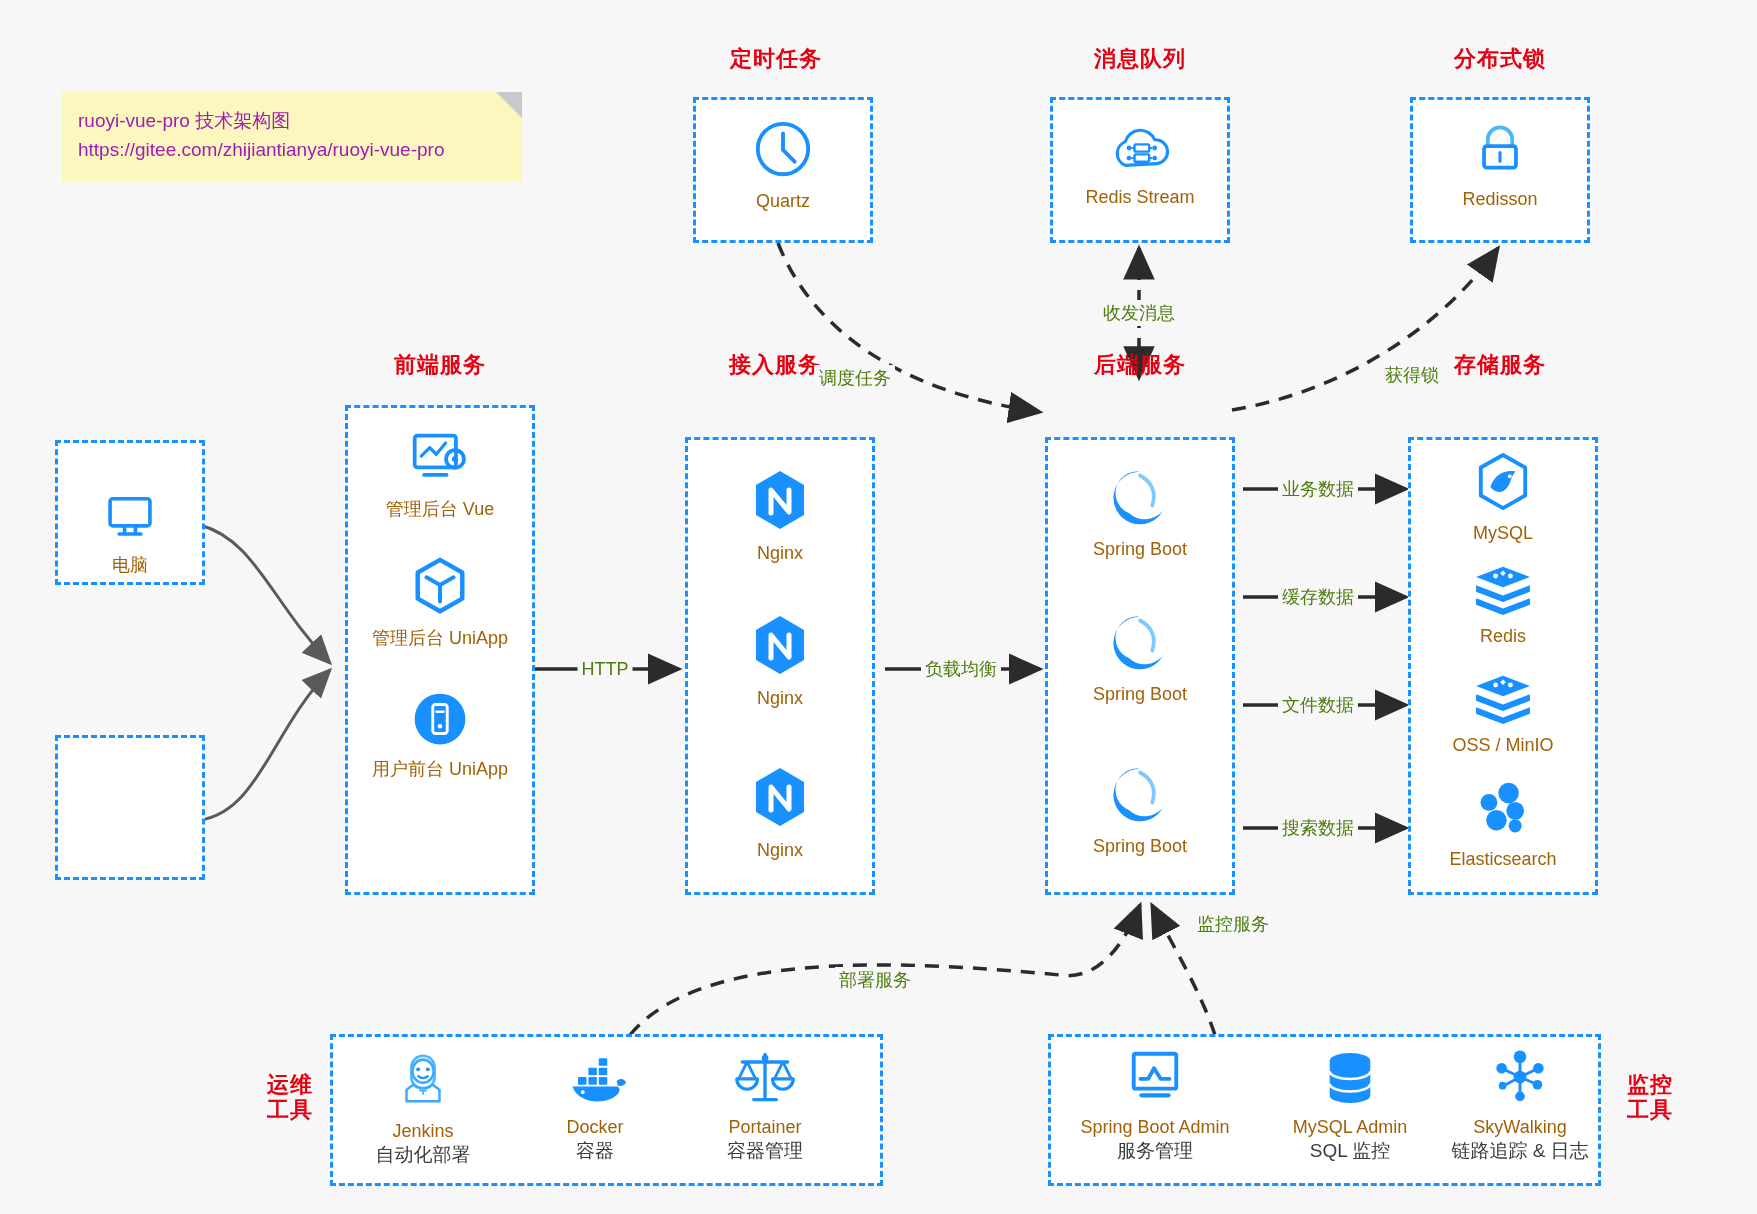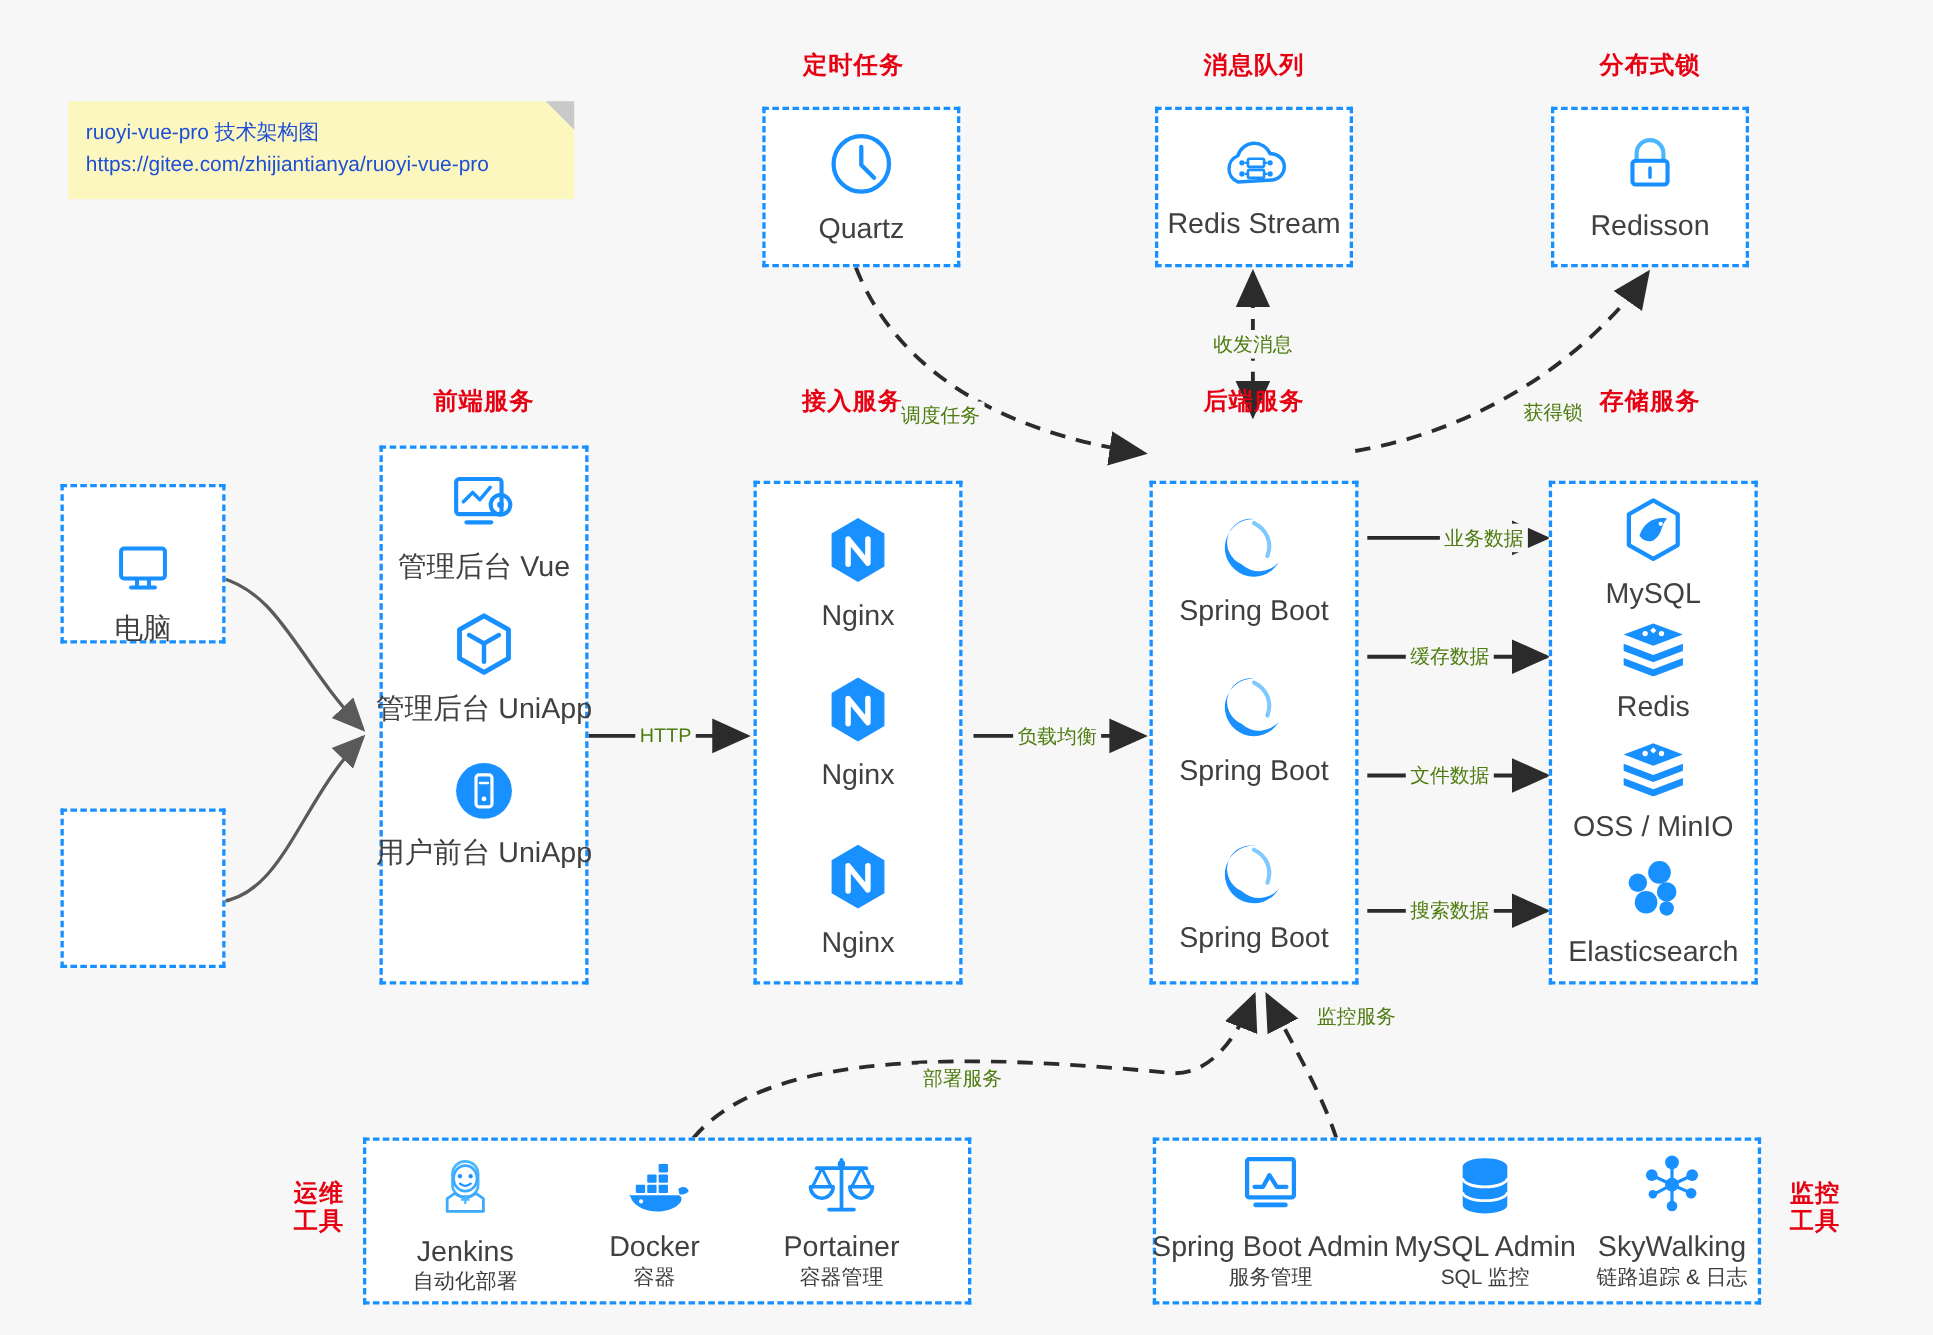--- a/index.html
+++ b/index.html
@@ -33,36 +33,36 @@
   }
   .grouplabel.stacked{line-height:1.15;white-space:normal;width:64px;}
 
   
   .node{
     position:absolute;
     display:flex;flex-direction:column;align-items:center;justify-content:flex-start;
     text-align:center;
   }
   .node .cap{
-    font-size:26px;color:#404040;margin-top:6px;line-height:1.25;white-space:nowrap;
+    font-size:18px;color:#a16207;margin-top:6px;line-height:1.25;white-space:nowrap;
   }
   .node .cap2{
     font-size:19px;color:#3c3c3c;line-height:1.25;white-space:nowrap;
   }
   .ico{display:block;}
 
   
   .note{
     position:absolute;
     background:#fbf7bf;
     padding:14px 18px 16px 16px;
     box-sizing:border-box;
     font-size:19px;
     line-height:1.55;
-    color:#1d4ed8;
+    color:#a21caf;
     white-space:nowrap;
   }
   .note .fold{
     position:absolute;right:0;top:0;width:0;height:0;
     border-left:26px solid transparent;
     border-top:26px solid #c9c9c9;
   }
 
   
   .elabel{
@@ -442,20 +442,20 @@
     </span>
     <span class="cap">SkyWalking</span>
     <span class="cap2">链路追踪 &amp; 日志</span>
   </div>
 
   <div class="elabel" style="left:605px;top:669px;">HTTP</div>
   <div class="elabel" style="left:961px;top:669px;">负载均衡</div>
   <div class="elabel" style="left:855px;top:378px;">调度任务</div>
   <div class="elabel" style="left:1139px;top:313px;">收发消息</div>
   <div class="elabel" style="left:1412px;top:375px;">获得锁</div>
-  <div class="elabel" style="left:1318px;top:489px;margin-left:31px;">业务数据</div>
+  <div class="elabel" style="left:1318px;top:489px;">业务数据</div>
   <div class="elabel" style="left:1318px;top:597px;">缓存数据</div>
   <div class="elabel" style="left:1318px;top:705px;">文件数据</div>
   <div class="elabel" style="left:1318px;top:828px;">搜索数据</div>
   <div class="elabel" style="left:875px;top:980px;">部署服务</div>
   <div class="elabel" style="left:1233px;top:924px;text-align:center;">监控服务</div>
 
 </div>
 
 </body></html>

